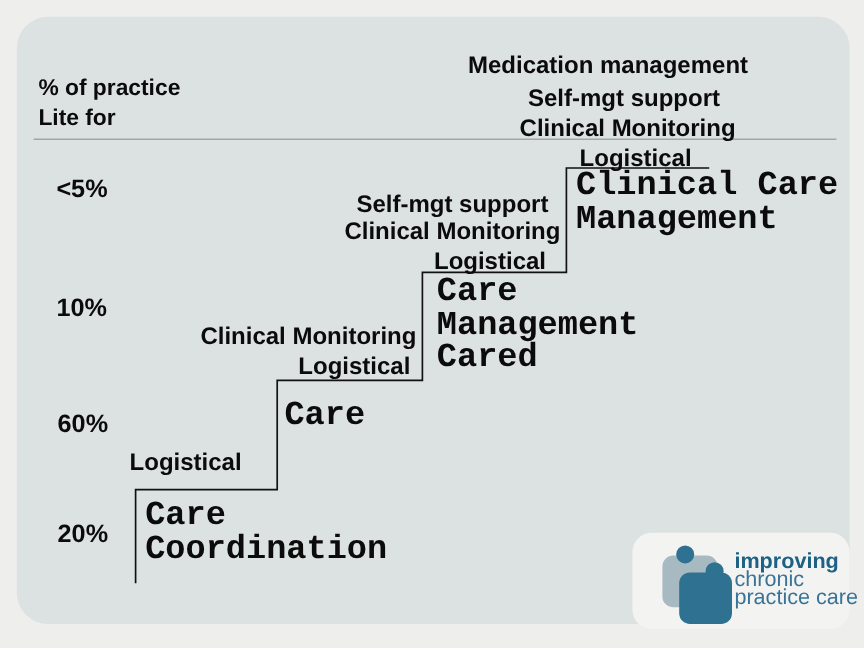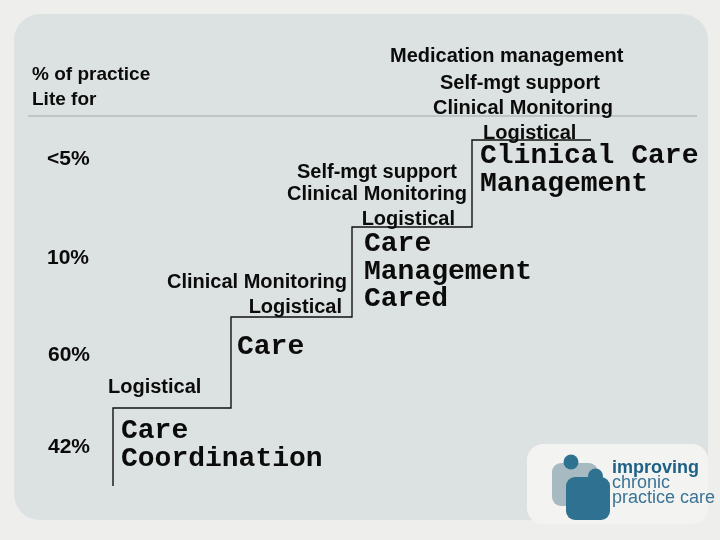--- a/index.html
+++ b/index.html
@@ -77,21 +77,21 @@
   <div class="txt svc g2s2">Logistical</div>
 
   <div class="txt svc g3s0">Clinical Monitoring</div>
   <div class="txt svc g3s1">Logistical</div>
 
   <div class="txt svc g4s0">Logistical</div>
 
   <div class="txt pct p0">&lt;5%</div>
   <div class="txt pct p1">10%</div>
   <div class="txt pct p2">60%</div>
-  <div class="txt pct p3">42%</div>
+  <div class="txt pct p3">20%</div>
 
   <div class="txt lbl L0">
     <div>Clinical Care</div>
     <div>Management</div>
   </div>
   <div class="txt lbl L1">
     <div>Care</div>
     <div>Management</div>
     <div>Cared</div>
   </div>

